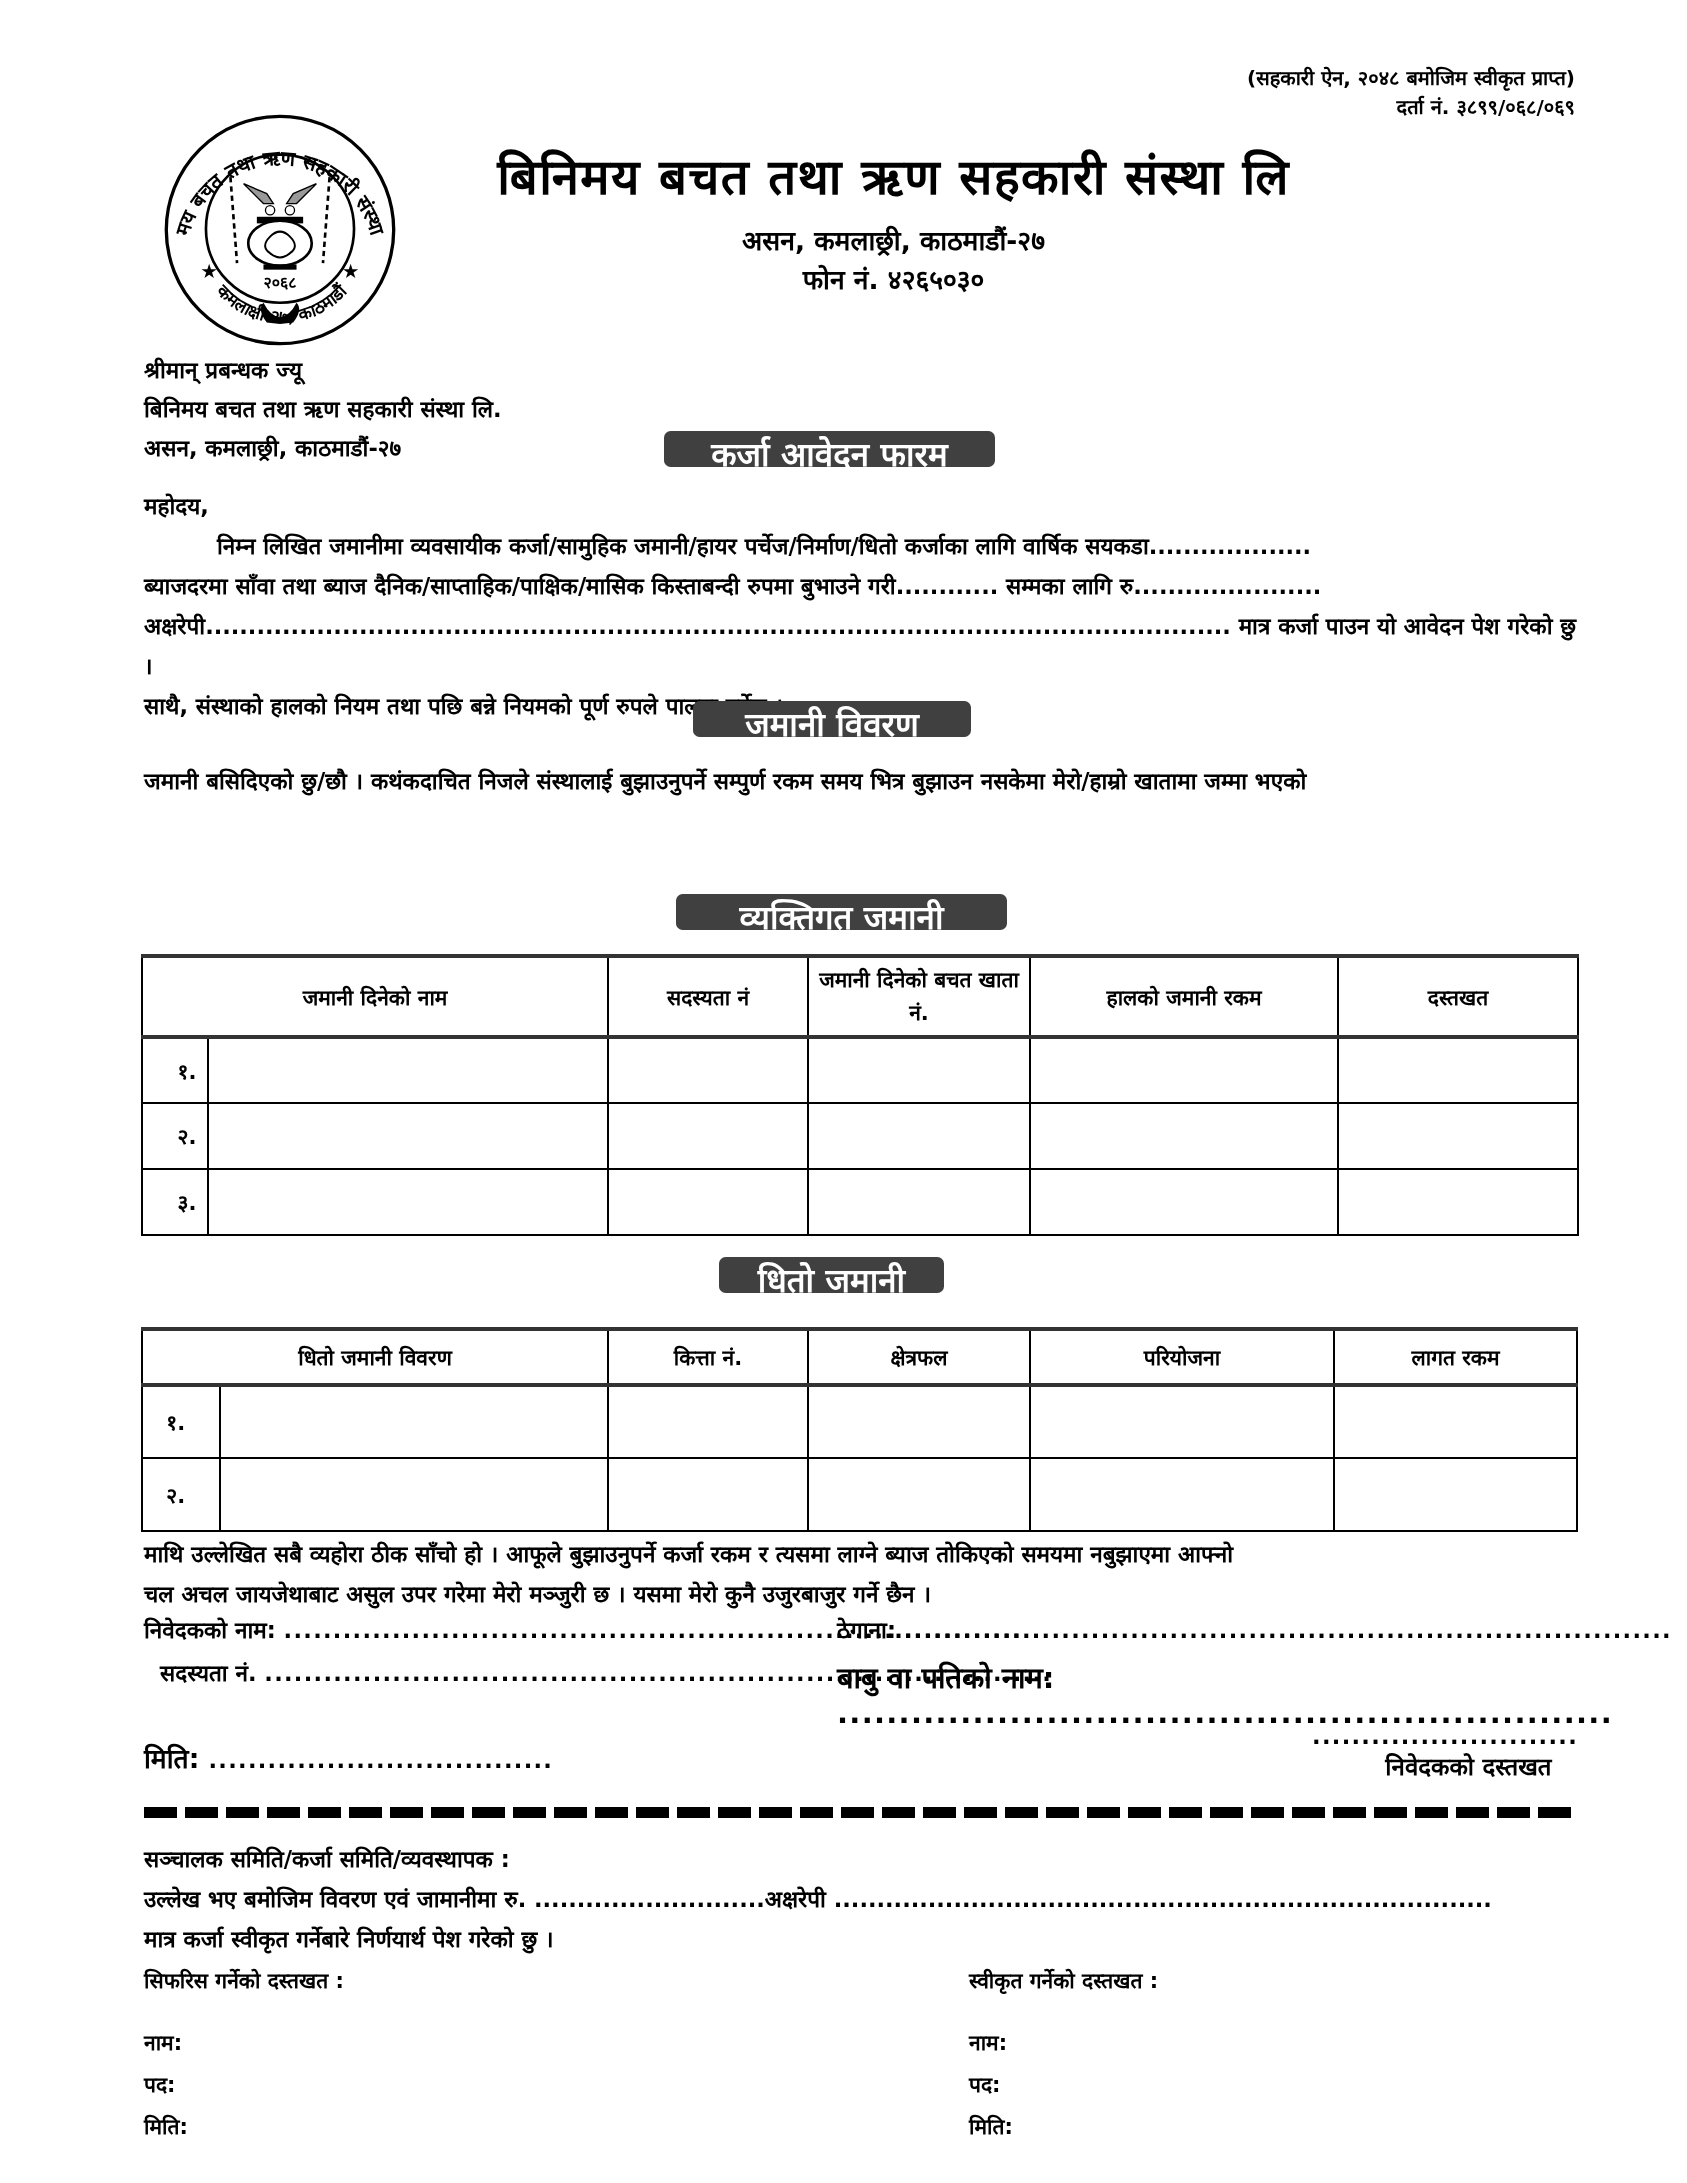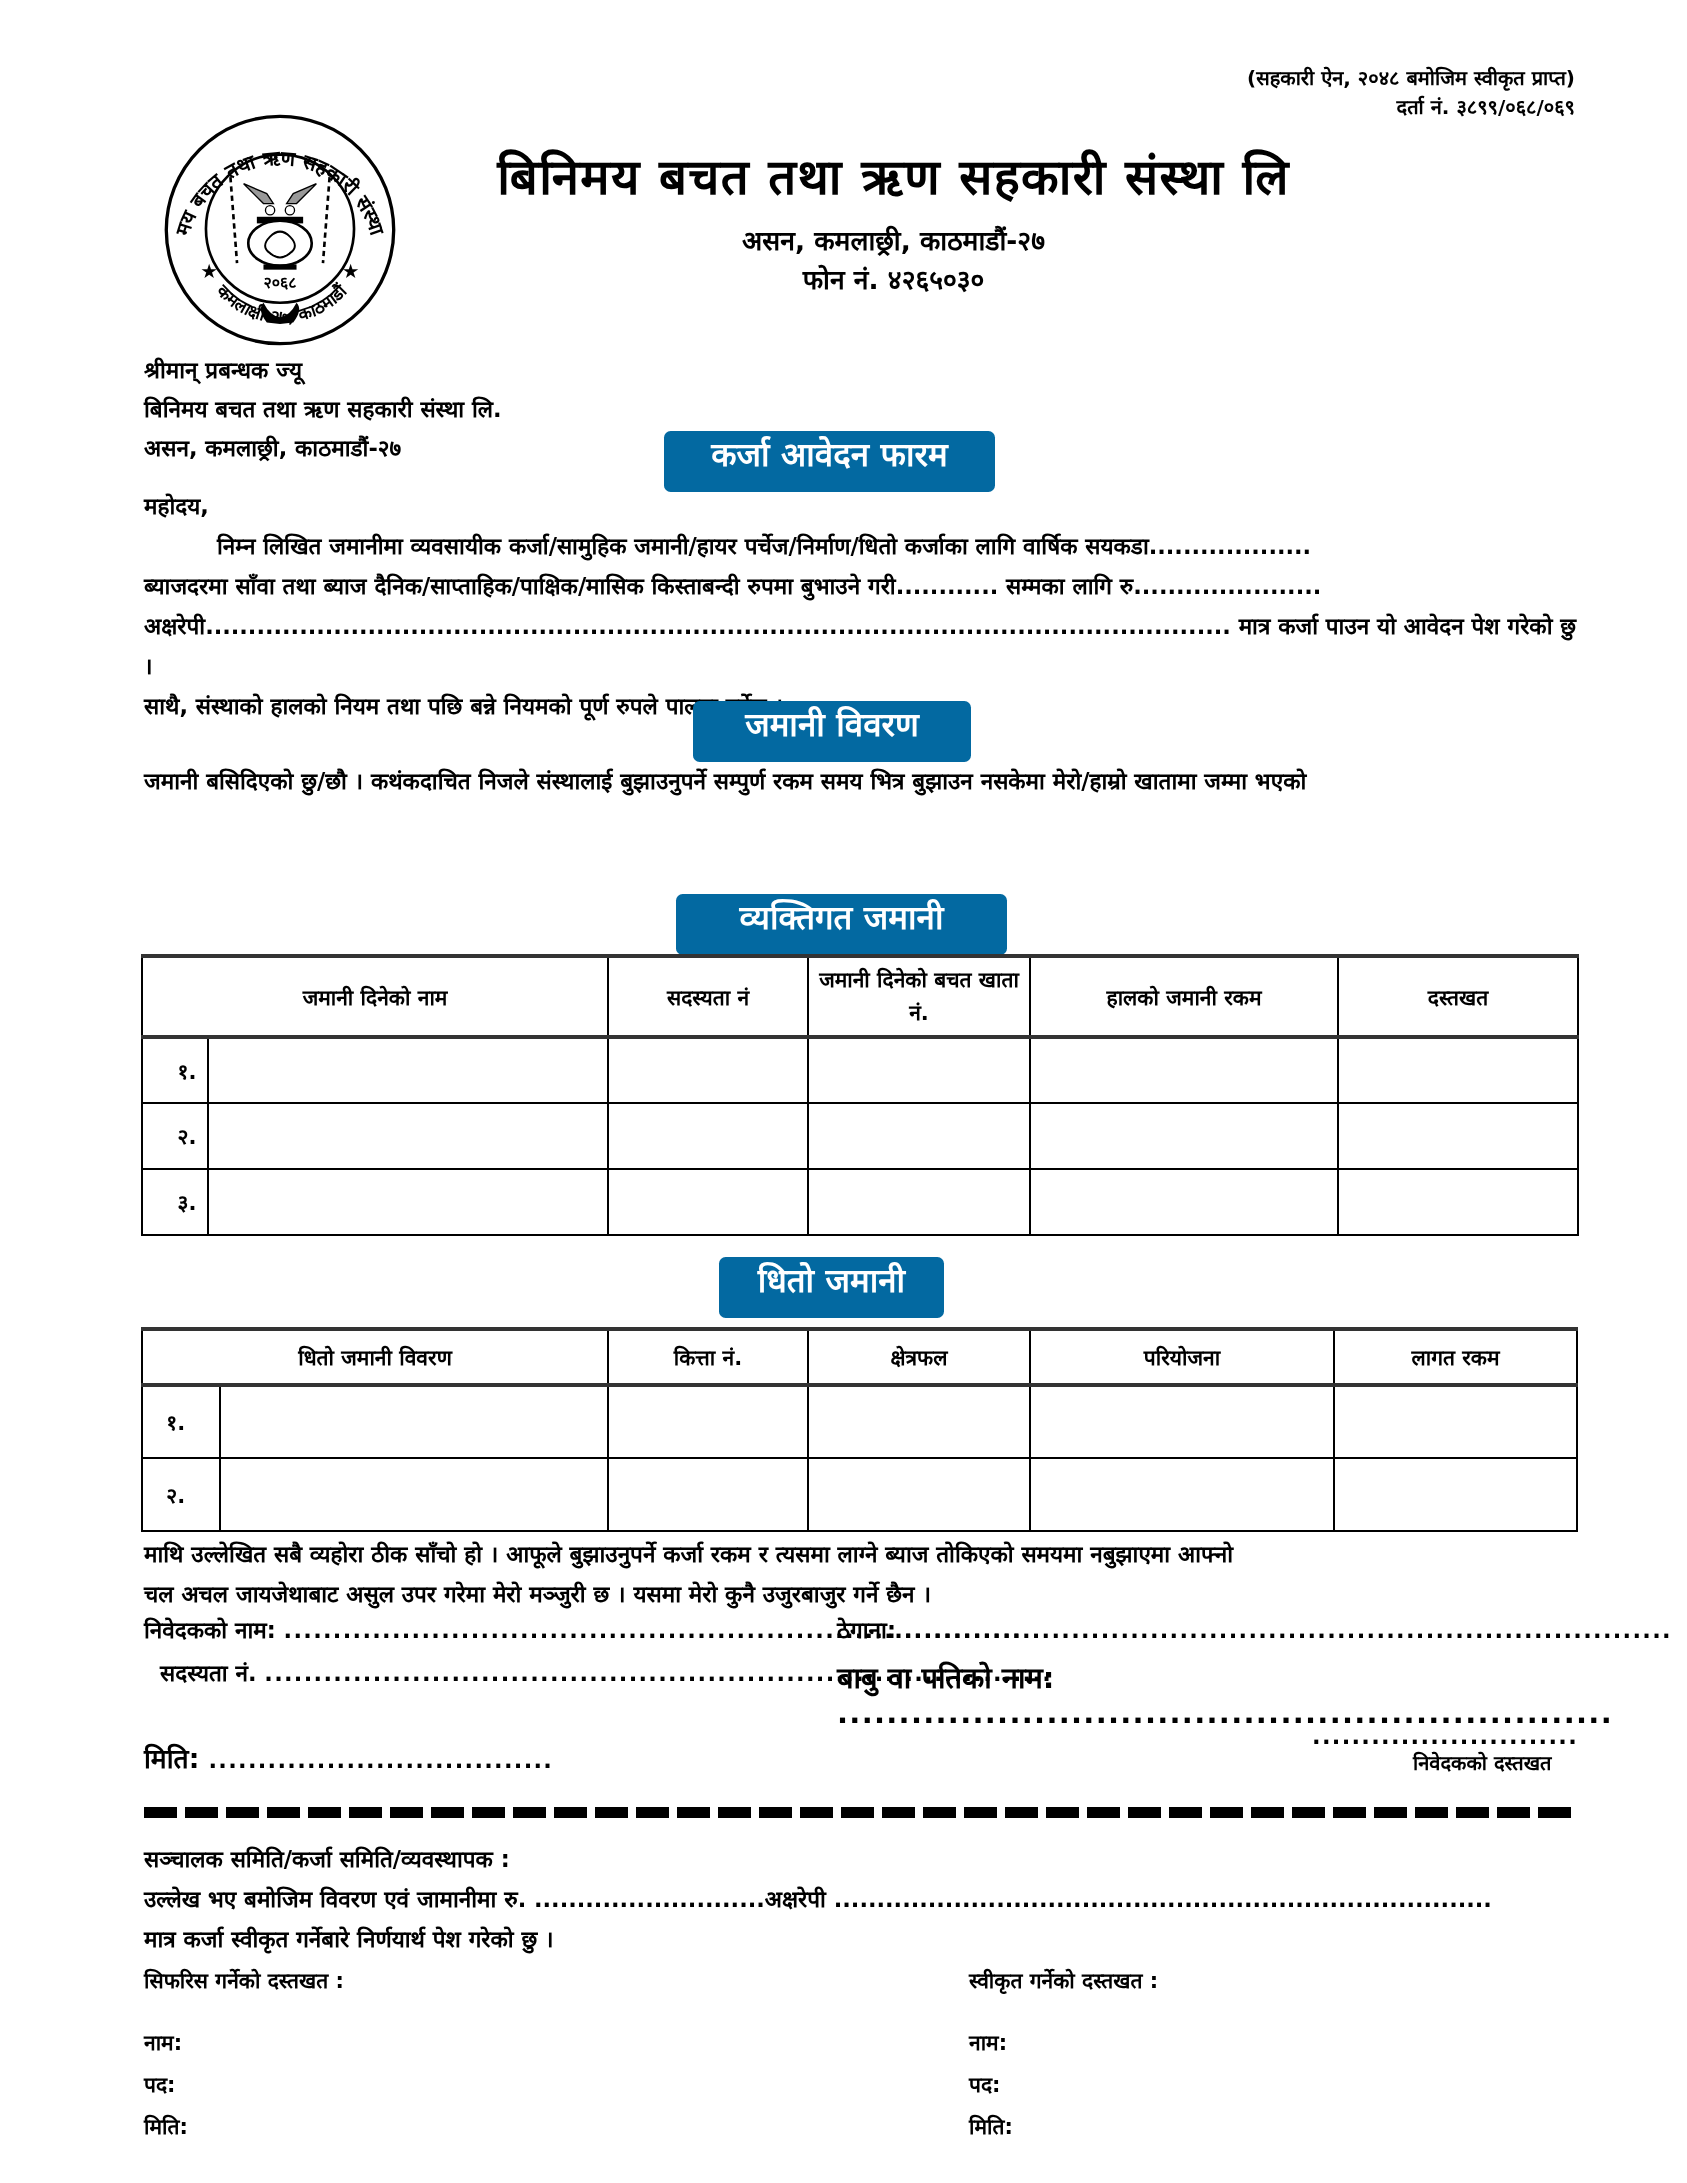--- a/index.html
+++ b/index.html
@@ -4,22 +4,22 @@
 <style>
   html, body { margin:0; padding:0; background:#ffffff; }
   body { width:1687px; height:2183px; position:relative; overflow:hidden;
          font-family:"DejaVu Sans", "Liberation Sans", sans-serif; color:#000; font-weight:bold; }
   .abs { position:absolute; }
   .reg { font-size:20px; text-align:right; line-height:29px; }
   .seal { left:151px; top:111px; width:258px; height:238px; }
   .title { left:457px; top:142px; width:873px; text-align:center; font-size:49px; letter-spacing:1.3px; }
   .sub { left:457px; width:873px; text-align:center; font-size:26.5px; }
   .addr { left:144px; font-size:22.5px; }
-  .badge { background:#0369a1; color:#fff; border-radius:6.6px; text-align:center; font-size:33px;
-           line-height:48px; height:61px; }
+  .badge { background:#404040; color:#fff; border-radius:6.6px; text-align:center; font-size:33px;
+           line-height:48px; height:36px; }
   .para { left:144px; width:1436px; font-size:22.5px; line-height:40px; }
   .indent { padding-left:73px; }
   table.grid { position:absolute; border-collapse:collapse; left:141px; width:1437px; table-layout:fixed; }
   table.grid td, table.grid th { border:2px solid #000; font-size:21px; text-align:center; padding:0; font-weight:bold; }
   table.grid tr.head th { border-bottom:4.6px solid #333; }
   table.grid tr.frame-top th { border-top:4.6px solid #333; }
   .sn { text-align:right !important; padding-right:10.6px !important; }
   .dashline { left:144px; width:1429px; height:10.6px; top:1807px;
     background:repeating-linear-gradient(90deg,#000 0 33px,transparent 33px 41px); }
   .dots { letter-spacing:1.3px; }
@@ -185,21 +185,21 @@
 <div class="abs" style="left:837px; top:1657px; font-size:29px;">
   <span>बाबु वा पतिको नाम:</span>
   <span class="dots">...............................................................</span>
 </div>
 <div class="abs" style="left:144px; top:1740px; font-size:26.5px;">
   <span>मिति:</span>
   <span class="dots" style="font-size:22.5px;">...................................</span>
 </div>
 <div class="abs" style="left:1307px; top:1723px; width:271px; text-align:right; font-size:22.5px;">
   <div class="dots">...........................</div>
-  <div style="font-size:20px; padding-right:26.5px;">निवेदकको दस्तखत</div>
+  <div style="font-size:24px; padding-right:26.5px;">निवेदकको दस्तखत</div>
 </div>
 
 <div class="abs dashline"></div>
 
 <div class="abs para" style="top:1839px;">
   <div>सञ्चालक समिति/कर्जा समिति/व्यवस्थापक :</div>
   <div>उल्लेख भए बमोजिम विवरण एवं जामानीमा रु. ...........................अक्षरेपी .............................................................................</div>
   <div>मात्र कर्जा स्वीकृत गर्नेबारे निर्णयार्थ पेश गरेको छु ।</div>
 </div>
 

